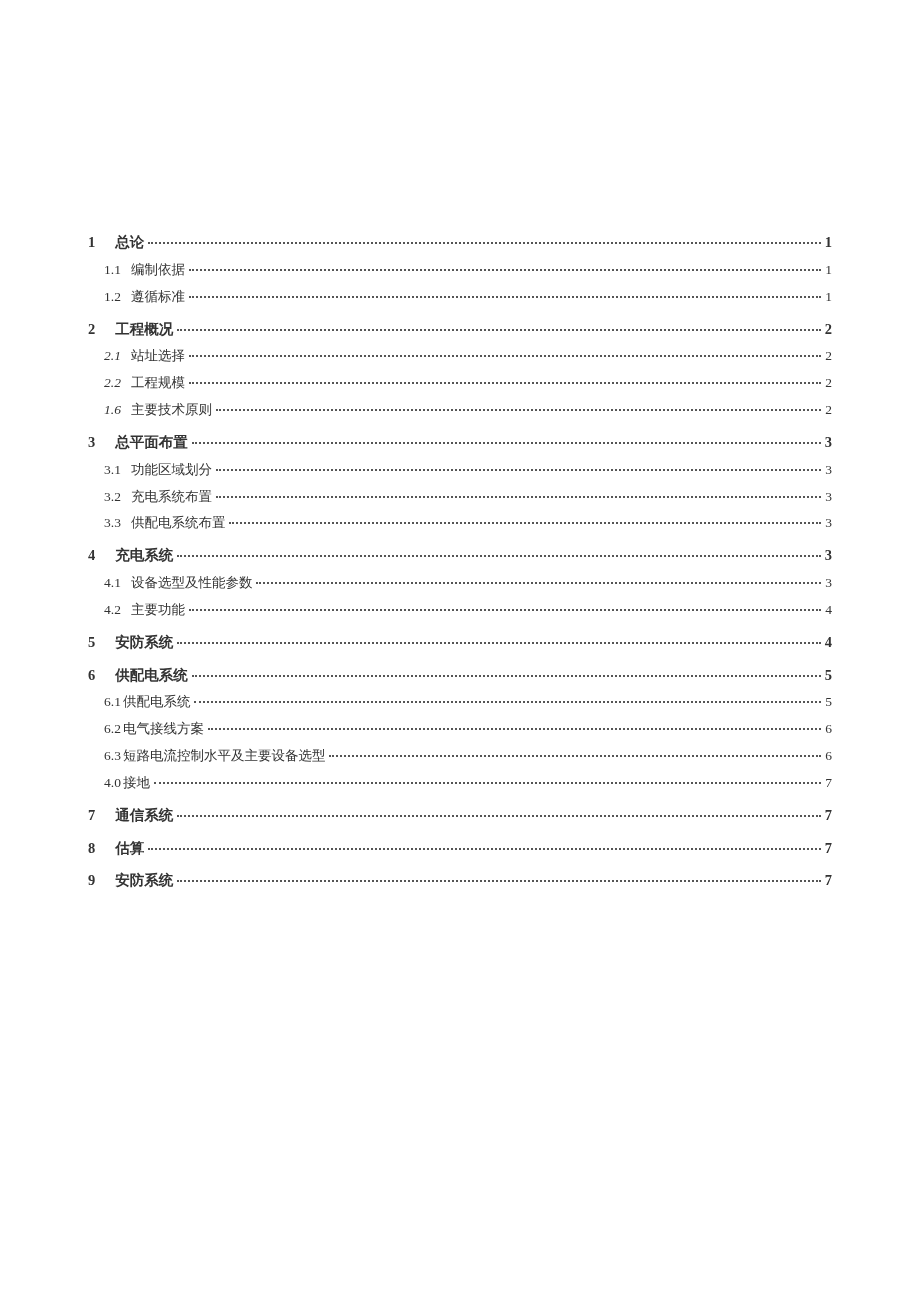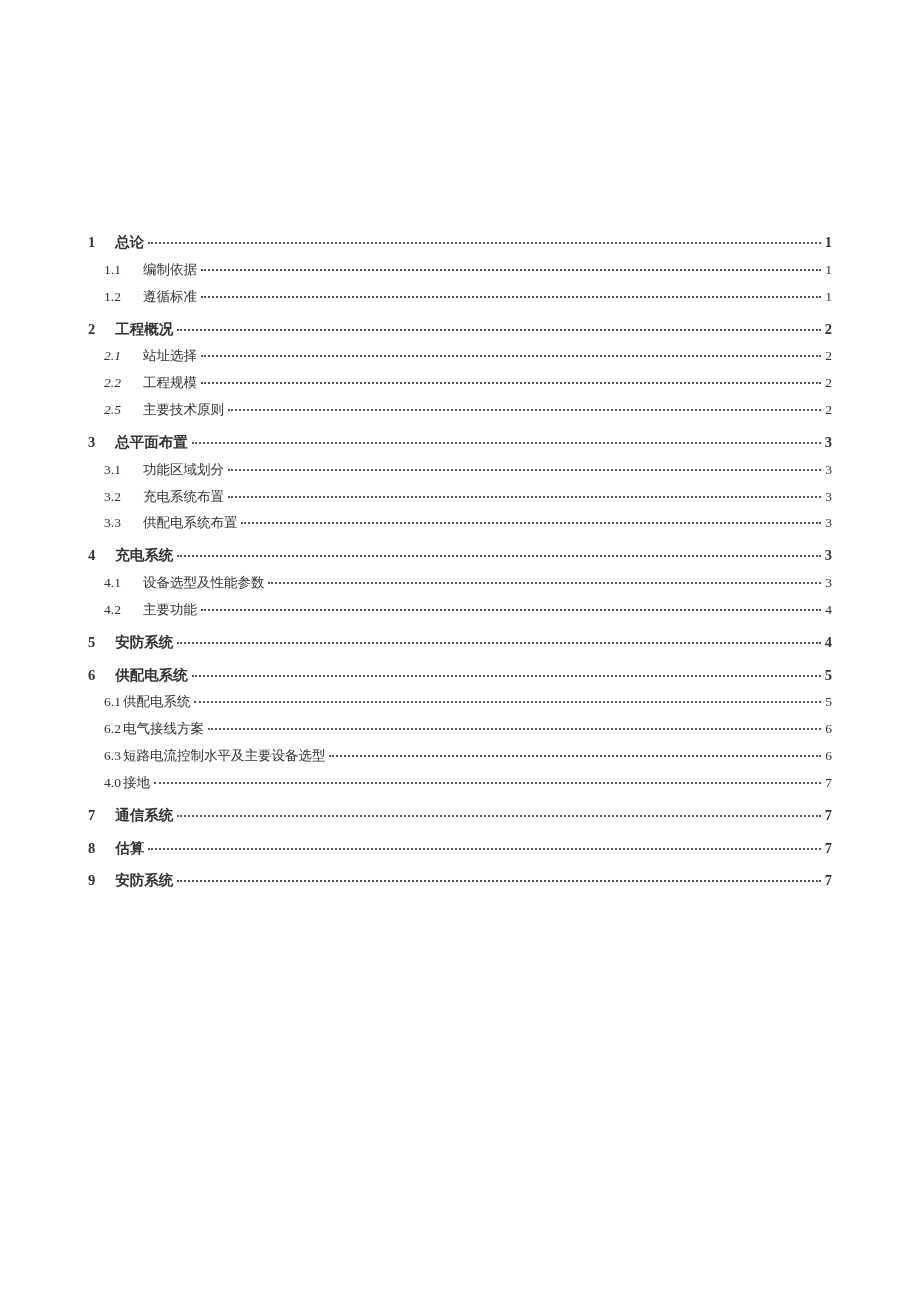--- a/index.html
+++ b/index.html
@@ -33,21 +33,21 @@
     }
     .toc-line .label-num {
       flex: 0 0 auto;
       white-space: pre;
     }
     .toc-line .label-text {
       flex: 0 0 auto;
       margin-left: 20px;
     }
     .toc-line.level2 .label-text {
-      margin-left: 22px;
+      margin-left: 10px;
     }
     .toc-line .dots {
       flex: 1 1 auto;
       border-bottom: 2px dotted #555;
       margin: 0 4px;
       position: relative;
       top: -3px;
     }
     .toc-line .page {
       flex: 0 0 auto;
@@ -97,21 +97,21 @@
         <span class="dots"></span>
         <span class="page">2</span>
       </div>
       <div class="toc-line level2">
         <span class="label-num italic-num">2.2</span>
         <span class="label-text">工程规模</span>
         <span class="dots"></span>
         <span class="page">2</span>
       </div>
       <div class="toc-line level2">
-        <span class="label-num italic-num">2.5</span>
+        <span class="label-num italic-num">1.6</span>
         <span class="label-text">主要技术原则</span>
         <span class="dots"></span>
         <span class="page">2</span>
       </div>
     </div>
     <div class="section-group">
       <div class="toc-line level1">
         <span class="label-num">3</span>
         <span class="label-text">总平面布置</span>
         <span class="dots"></span>

